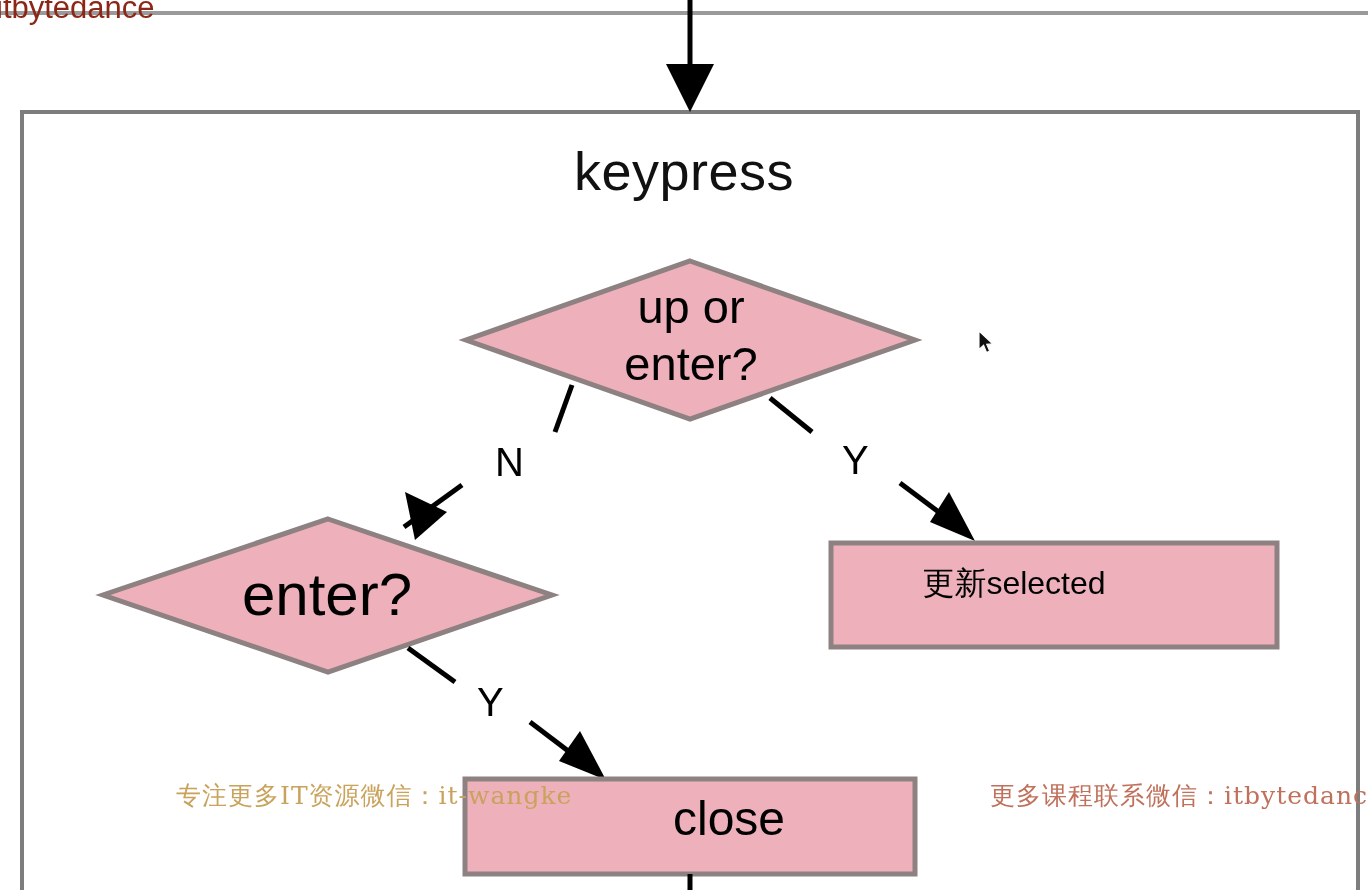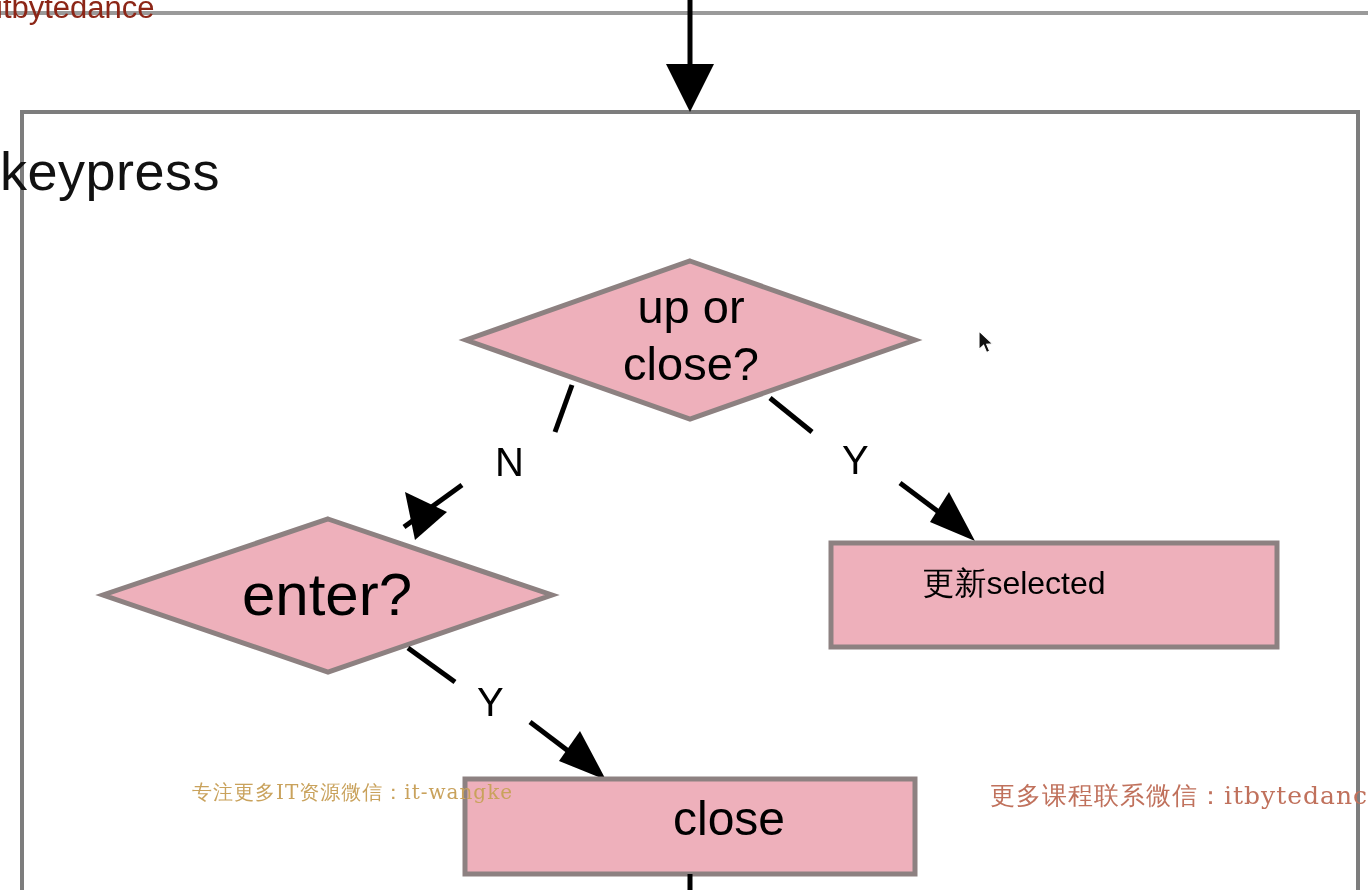--- a/index.html
+++ b/index.html
@@ -31,21 +31,21 @@
     text-align: center;
     line-height: 1.0;
     white-space: pre;
     pointer-events: none;
   }
   #chart-title {
     position: absolute;
     left: 0;
     top: 140px;
     width: 1368px;
-    text-align: left;
+    text-align: center;
     font-size: 54px;
     color: #111111;
     letter-spacing: 0.5px;
   }
   #label-up-or-down {
     left: 466px;
     top: 278px;
     width: 450px;
     font-size: 47px;
     line-height: 1.22;
@@ -85,23 +85,23 @@
     pointer-events: none;
   }
   #watermark-top-left {
     left: -4px;
     top: -10px;
     font-size: 31px;
     color: #8c2617;
     font-family: "Liberation Sans", sans-serif;
   }
   #watermark-bottom-left {
-    left: 192px;
+    left: 176px;
     top: 779px;
-    font-size: 20px;
+    font-size: 25px;
     color: #c9a25c;
     font-family: "DejaVu Serif", serif;
     letter-spacing: 1px;
   }
   #watermark-bottom-right {
     left: 990px;
     top: 779px;
     font-size: 25px;
     color: #c0715c;
     font-family: "DejaVu Serif", serif;
@@ -154,21 +154,21 @@
     <path d="M606,780 L559,761 L580,731 z" fill="#000000"></path>
 
     <rect x="465" y="779" width="450" height="95" fill="#eeb0bb" stroke="#8d8181" stroke-width="5"></rect>
 
     <line x1="690" y1="874" x2="690" y2="890" stroke="#000000" stroke-width="5"></line>
   </svg>
 
   <div id="chart-title">keypress</div>
 
   <div class="node-label" id="label-up-or-down">up or
-close?</div>
+enter?</div>
   <div class="node-label" id="label-enter">enter?</div>
   <div class="node-label" id="label-update-selected">更新selected</div>
   <div class="node-label" id="label-close">close</div>
 
   <div class="edge-label" id="edge-label-n">N</div>
   <div class="edge-label" id="edge-label-y-right">Y</div>
   <div class="edge-label" id="edge-label-y-bottom">Y</div>
 
   <div class="watermark" id="watermark-top-left">itbytedance</div>
   <div class="watermark" id="watermark-bottom-left">专注更多IT资源微信：it-wangke</div>

